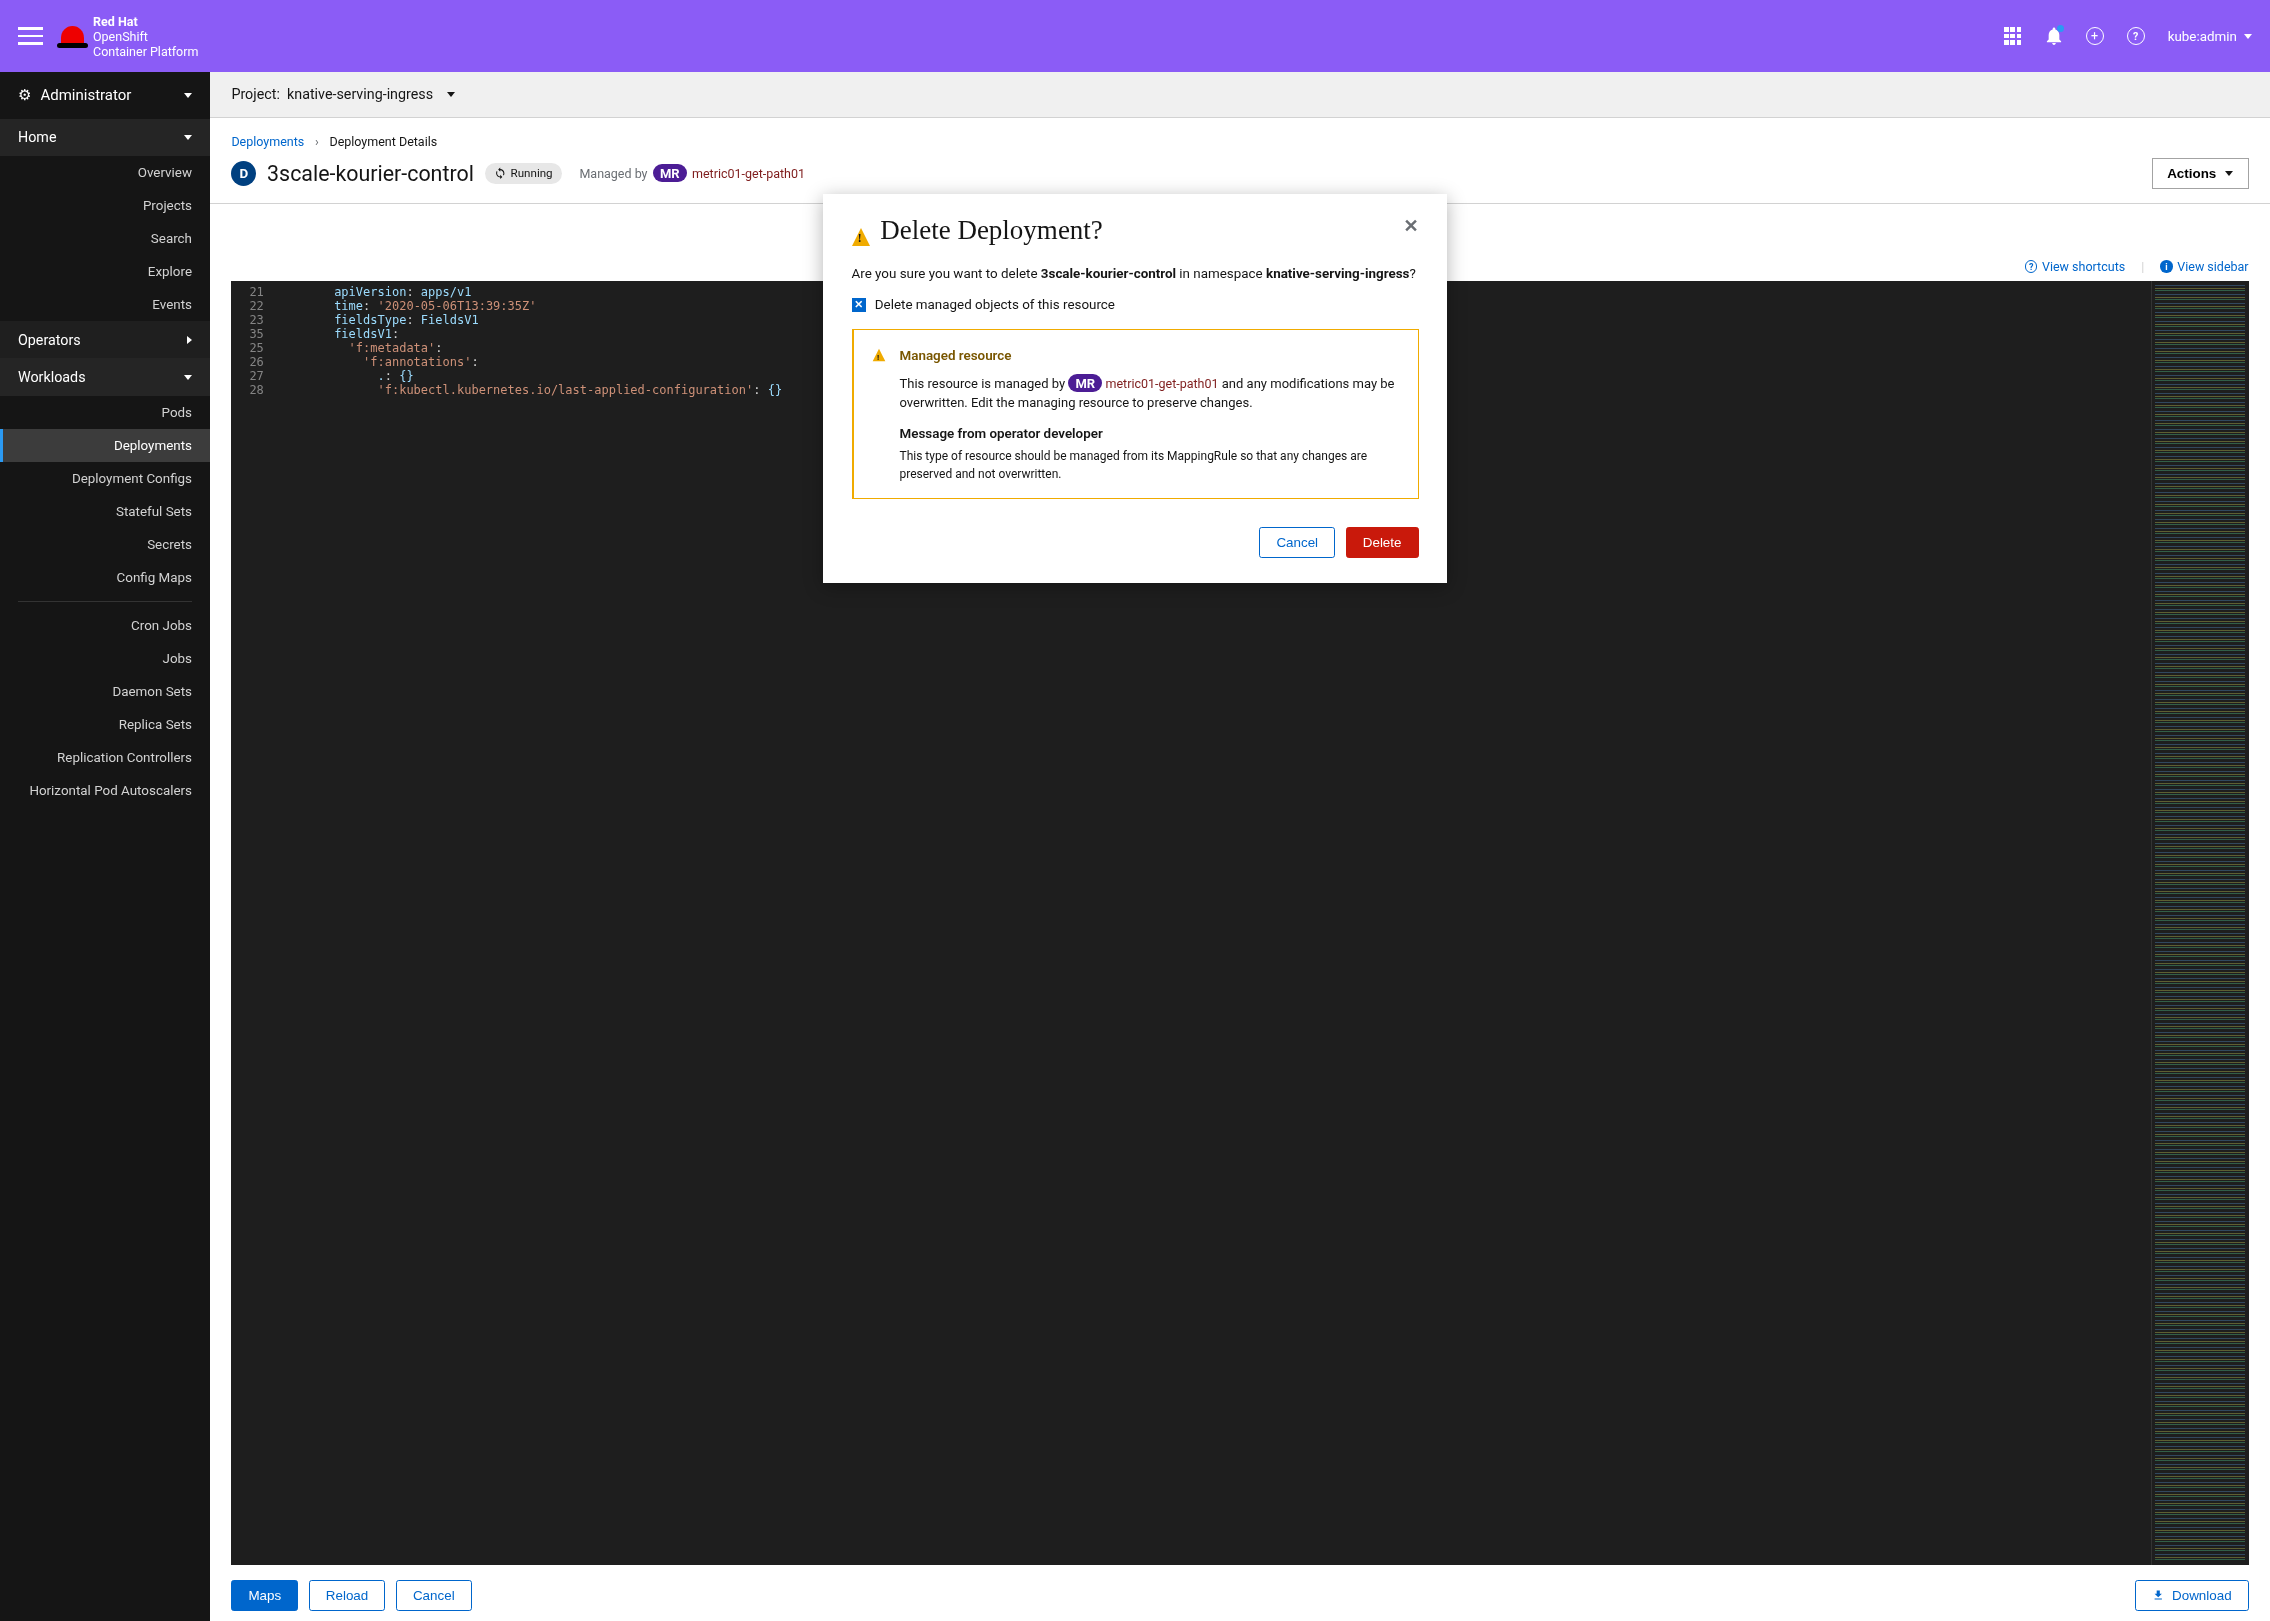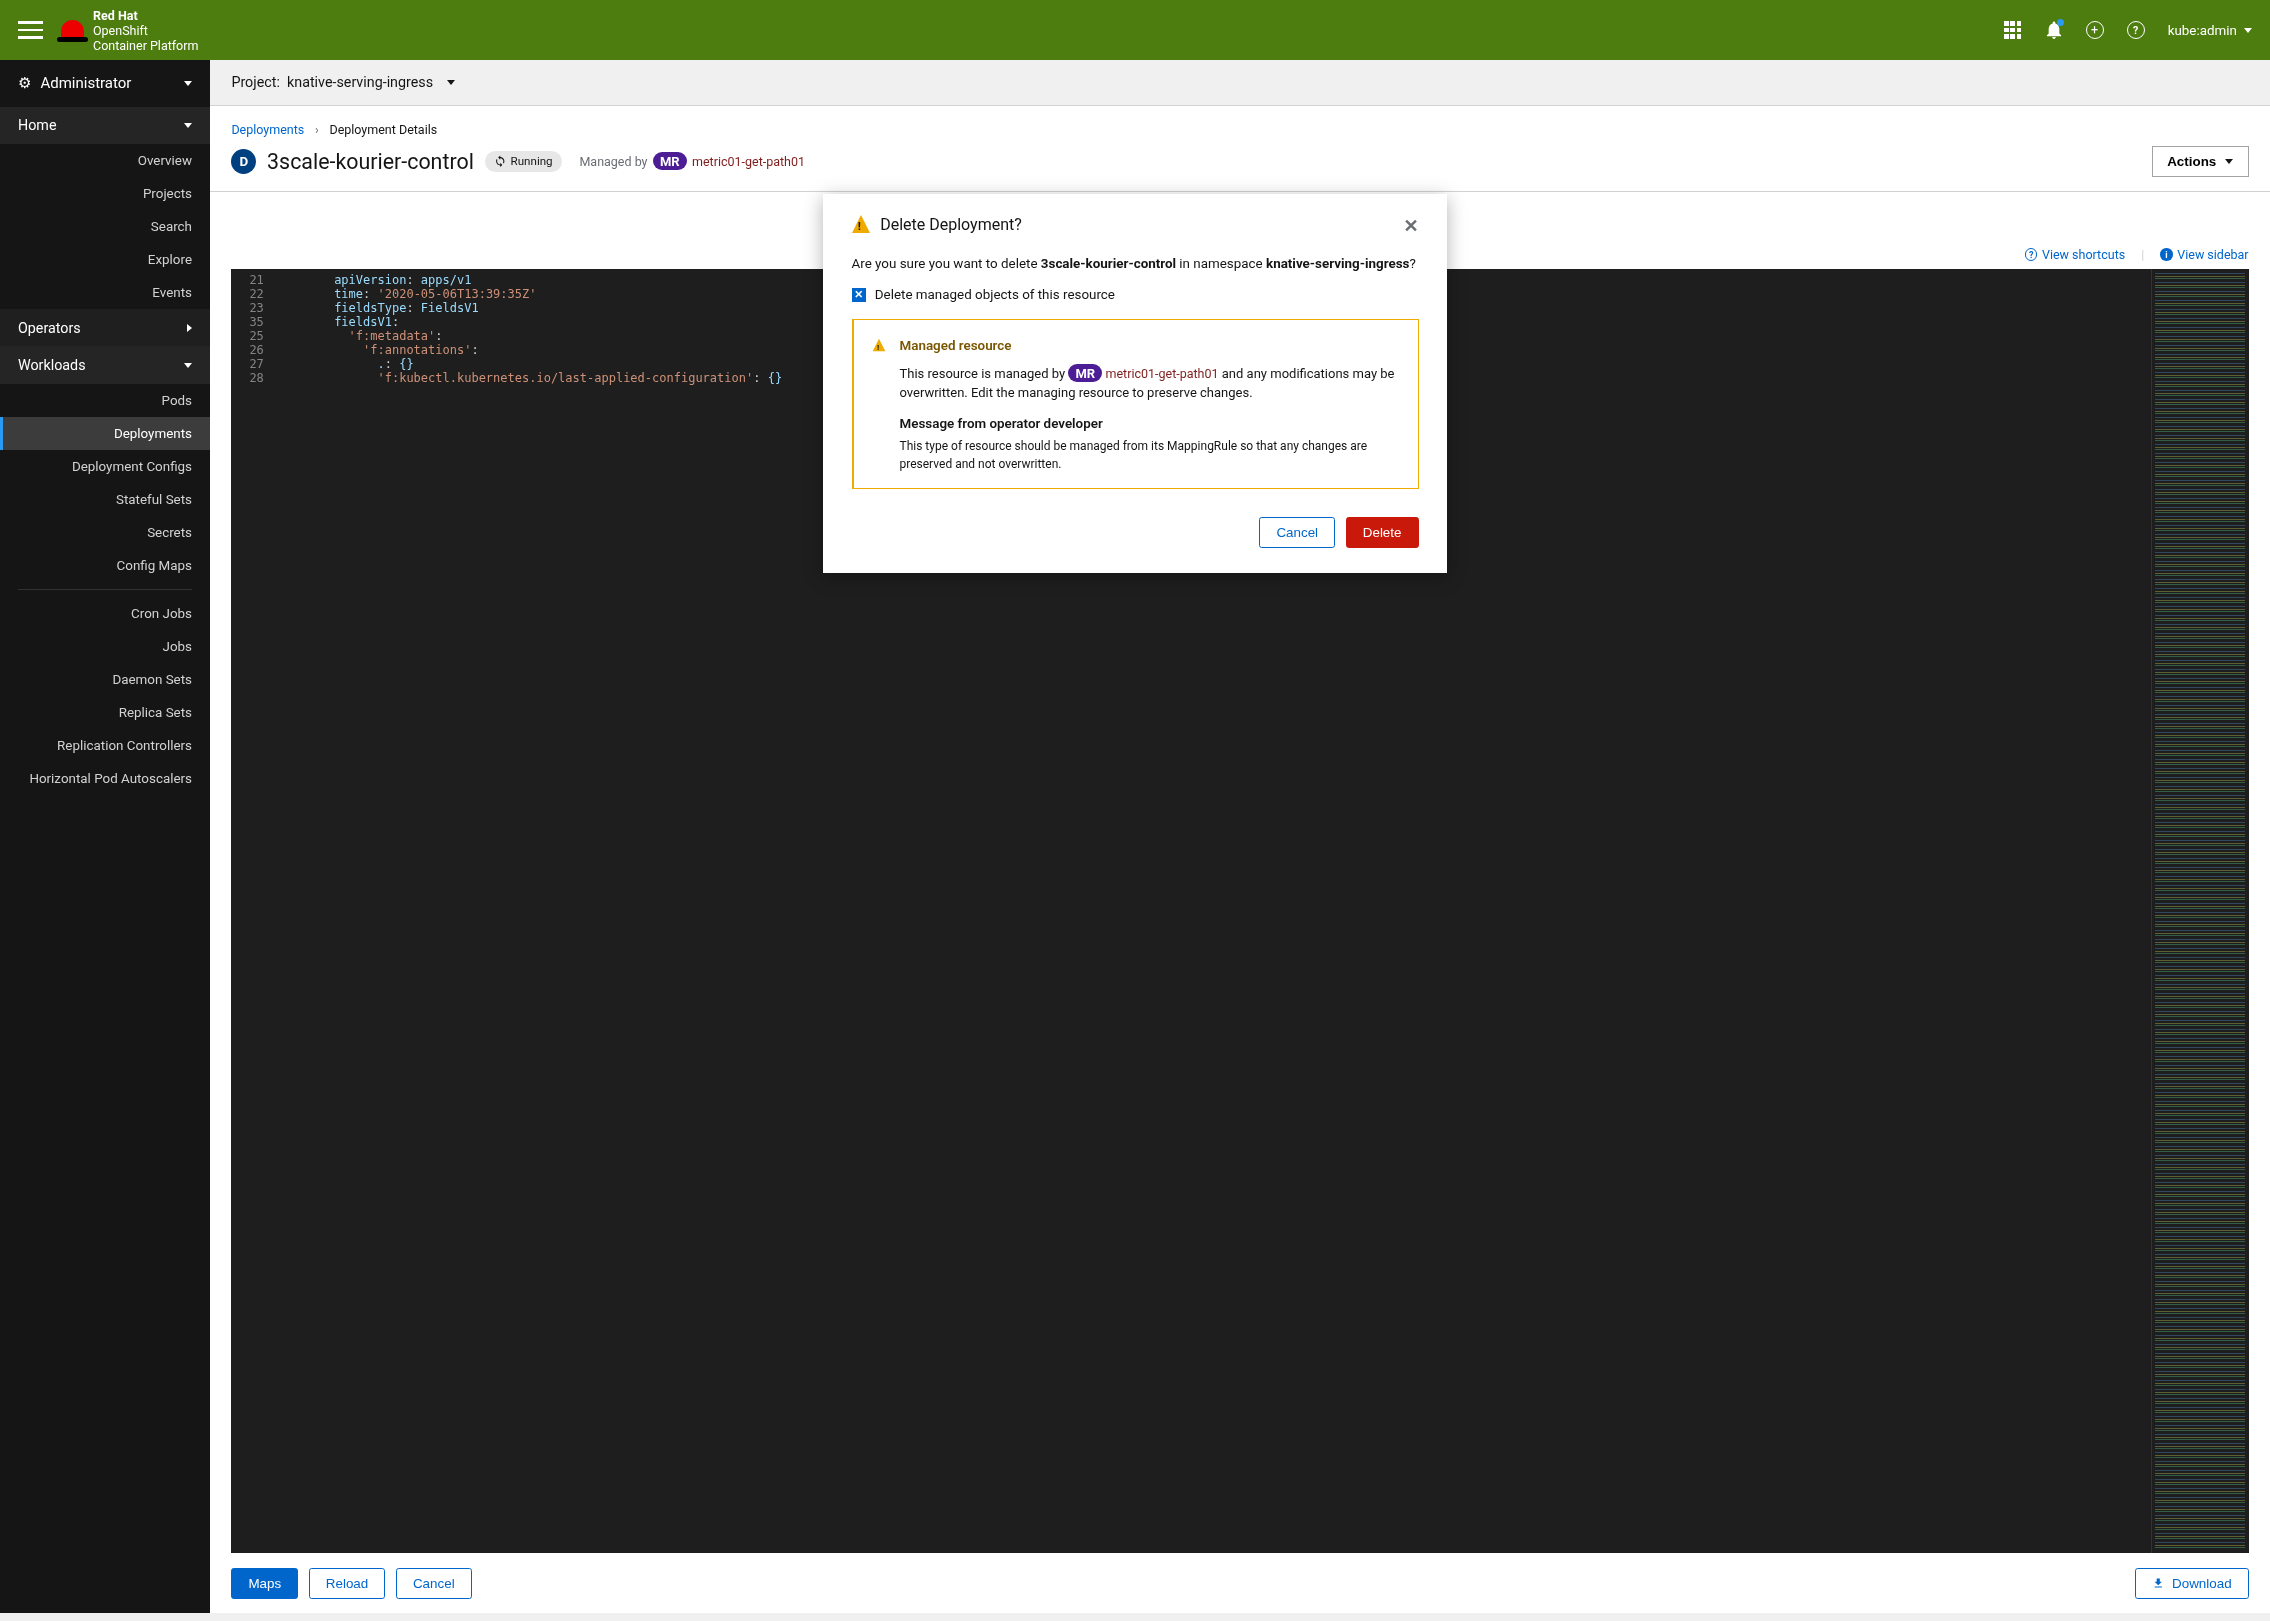--- a/index.html
+++ b/index.html
@@ -1,19 +1,19 @@
 <!DOCTYPE html>
 <html style="font-size:14.3px"><head>
 <meta charset="utf-8">
 <style>
 * { box-sizing: border-box; margin: 0; padding: 0; }
 body { font-family: -apple-system, BlinkMacSystemFont, "Segoe UI", Roboto, "Helvetica Neue", Arial, sans-serif; background: #f0f0f0; color: #151515; overflow: hidden; }
 
 
-.navbar { height: 60px; background: #4d7c0f; display: flex; align-items: center; padding: 0 18px; color: #fff; }
+.navbar { height: 72px; background: #8b5cf6; display: flex; align-items: center; padding: 0 18px; color: #fff; }
 .hamburger { width: 25px; height: 18px; display: flex; flex-direction: column; justify-content: space-between; margin-right: 18px; cursor: pointer; }
 .hamburger span { height: 2.7px; background: #fff; width: 100%; }
 .logo { display: flex; align-items: center; gap: 9px; }
 .rh-hat { width: 23px; height: 19.6px; background: #e00; border-radius: 50% 50% 0 0 / 60% 60% 0 0; position: relative; }
 .rh-hat::after { content:""; position:absolute; bottom:-2.7px; left:-3.6px; right:-3.6px; height:5.3px; background:#000; border-radius:2.7px; }
 .logo-text { font-size: 12.5px; line-height: 1.2; }
 .logo-text .bold { font-weight: 700; }
 .navbar-right { margin-left: auto; display: flex; align-items: center; gap: 23px; }
 .nav-icon { width: 18px; height: 18px; display:flex; align-items:center; justify-content:center; cursor:pointer; }
 .grid-icon { display:grid; grid-template-columns:repeat(3,4.5px); grid-template-rows:repeat(3,4.5px); gap:1.8px; }
@@ -78,21 +78,21 @@
 .btn { padding:7.1px 16px; font-size:13.4px; cursor:pointer; border-radius:2.7px; }
 .btn-primary { background:#06c; color:#fff; border:0.9px solid #06c; }
 .btn-secondary { background:#fff; color:#06c; border:0.9px solid #06c; }
 .btn-danger { background:#c9190b; color:#fff; border:0.9px solid #c9190b; }
 .download-btn { margin-left:auto; }
 
 
 .modal-backdrop { position:fixed; inset:0; background:rgba(0,0,0,0); display:flex; align-items:flex-start; justify-content:center; padding-top:194px; pointer-events:none; }
 .modal { width:624px; background:#fff; box-shadow:0 3.6px 18px rgba(0,0,0,0.3); pointer-events:auto; }
 .modal-header { padding:21.4px 28.5px 3.6px; display:flex; align-items:flex-start; justify-content:space-between; }
-.modal-title { font-size:16px; font-weight:400; display:flex; align-items:flex-start; gap:10.7px; }
+.modal-title { font-size:27px; font-weight:400; display:flex; align-items:flex-end; gap:10.7px;font-family:Liberation Serif, serif; }
 .warn-tri { width:0; height:0; border-left:9.8px solid transparent; border-right:9.8px solid transparent; border-bottom:18px solid #f0ab00; position:relative; display:inline-block; }
 .warn-tri::after { content:"!"; position:absolute; top:3.6px; left:-2.7px; font-size:11.6px; font-weight:700; color:#151515; }
 .modal-close { font-size:18px; color:#6a6e73; cursor:pointer; font-weight:700; }
 .modal-body { padding:14.3px 28.5px 7.1px; font-size:13.4px; line-height:1.5; }
 .modal-body p { margin-bottom:10.7px; }
 .checkbox-row { display:flex; align-items:center; gap:9px; margin:10.7px 0 14.3px; }
 .checkbox { width:14.3px; height:14.3px; background:#06c; display:inline-flex; align-items:center; justify-content:center; color:#fff; font-size:10.7px; font-weight:700; }
 .alert { border:0.9px solid #f0ab00; border-left:2.7px solid #f0ab00; padding:16px 19.6px 14.3px 46px; position:relative; margin-bottom:10.7px; }
 .alert .warn-tri { position:absolute; left:16px; top:16px; transform:scale(0.7); }
 .alert-title { color:#795600; font-weight:600; font-size:13.4px; margin-bottom:7.1px; }

